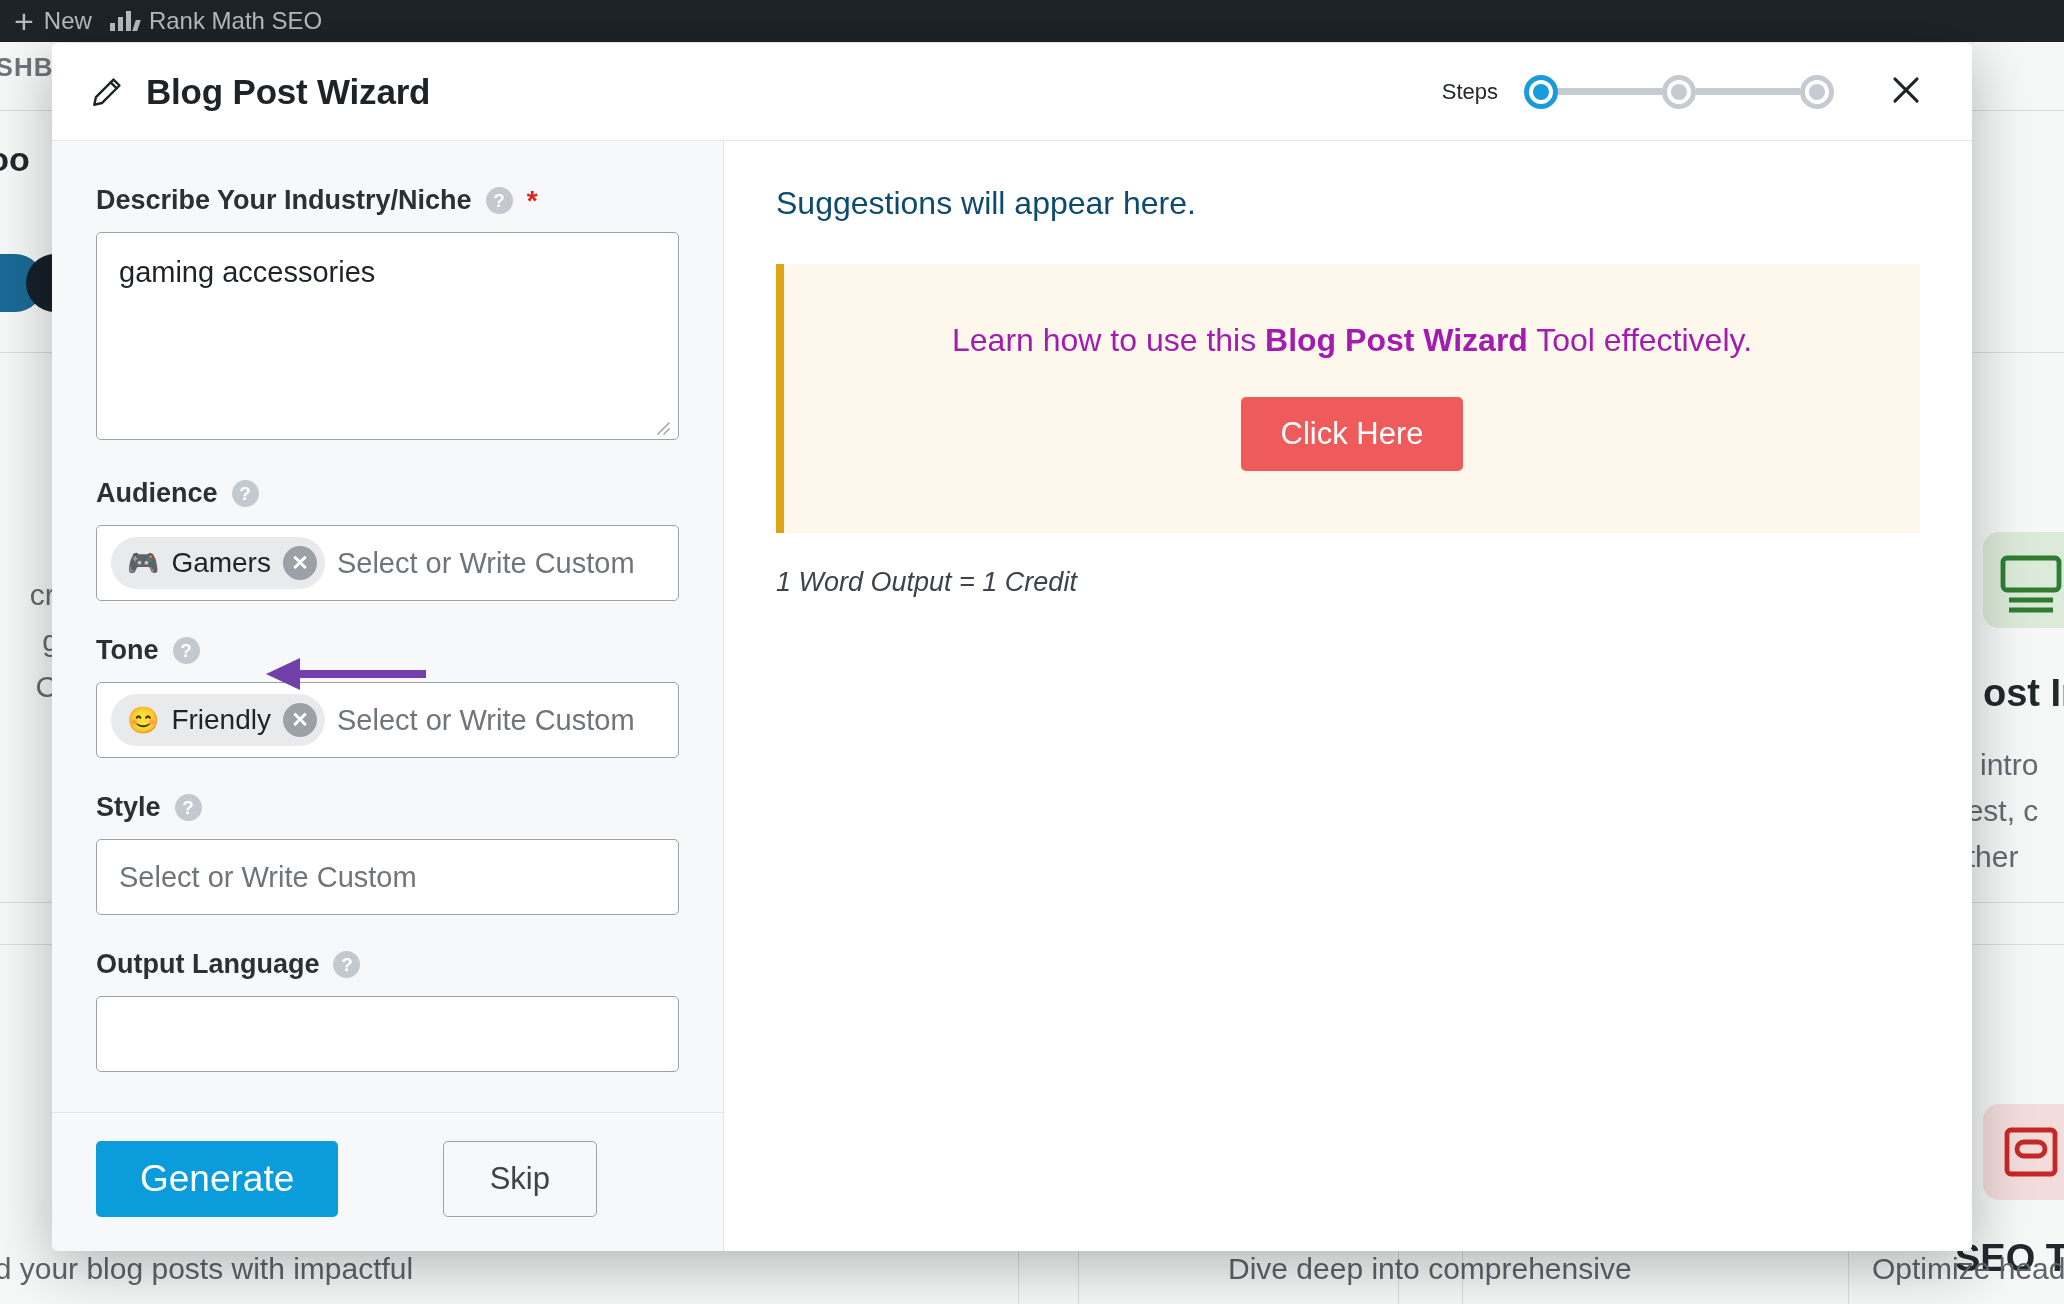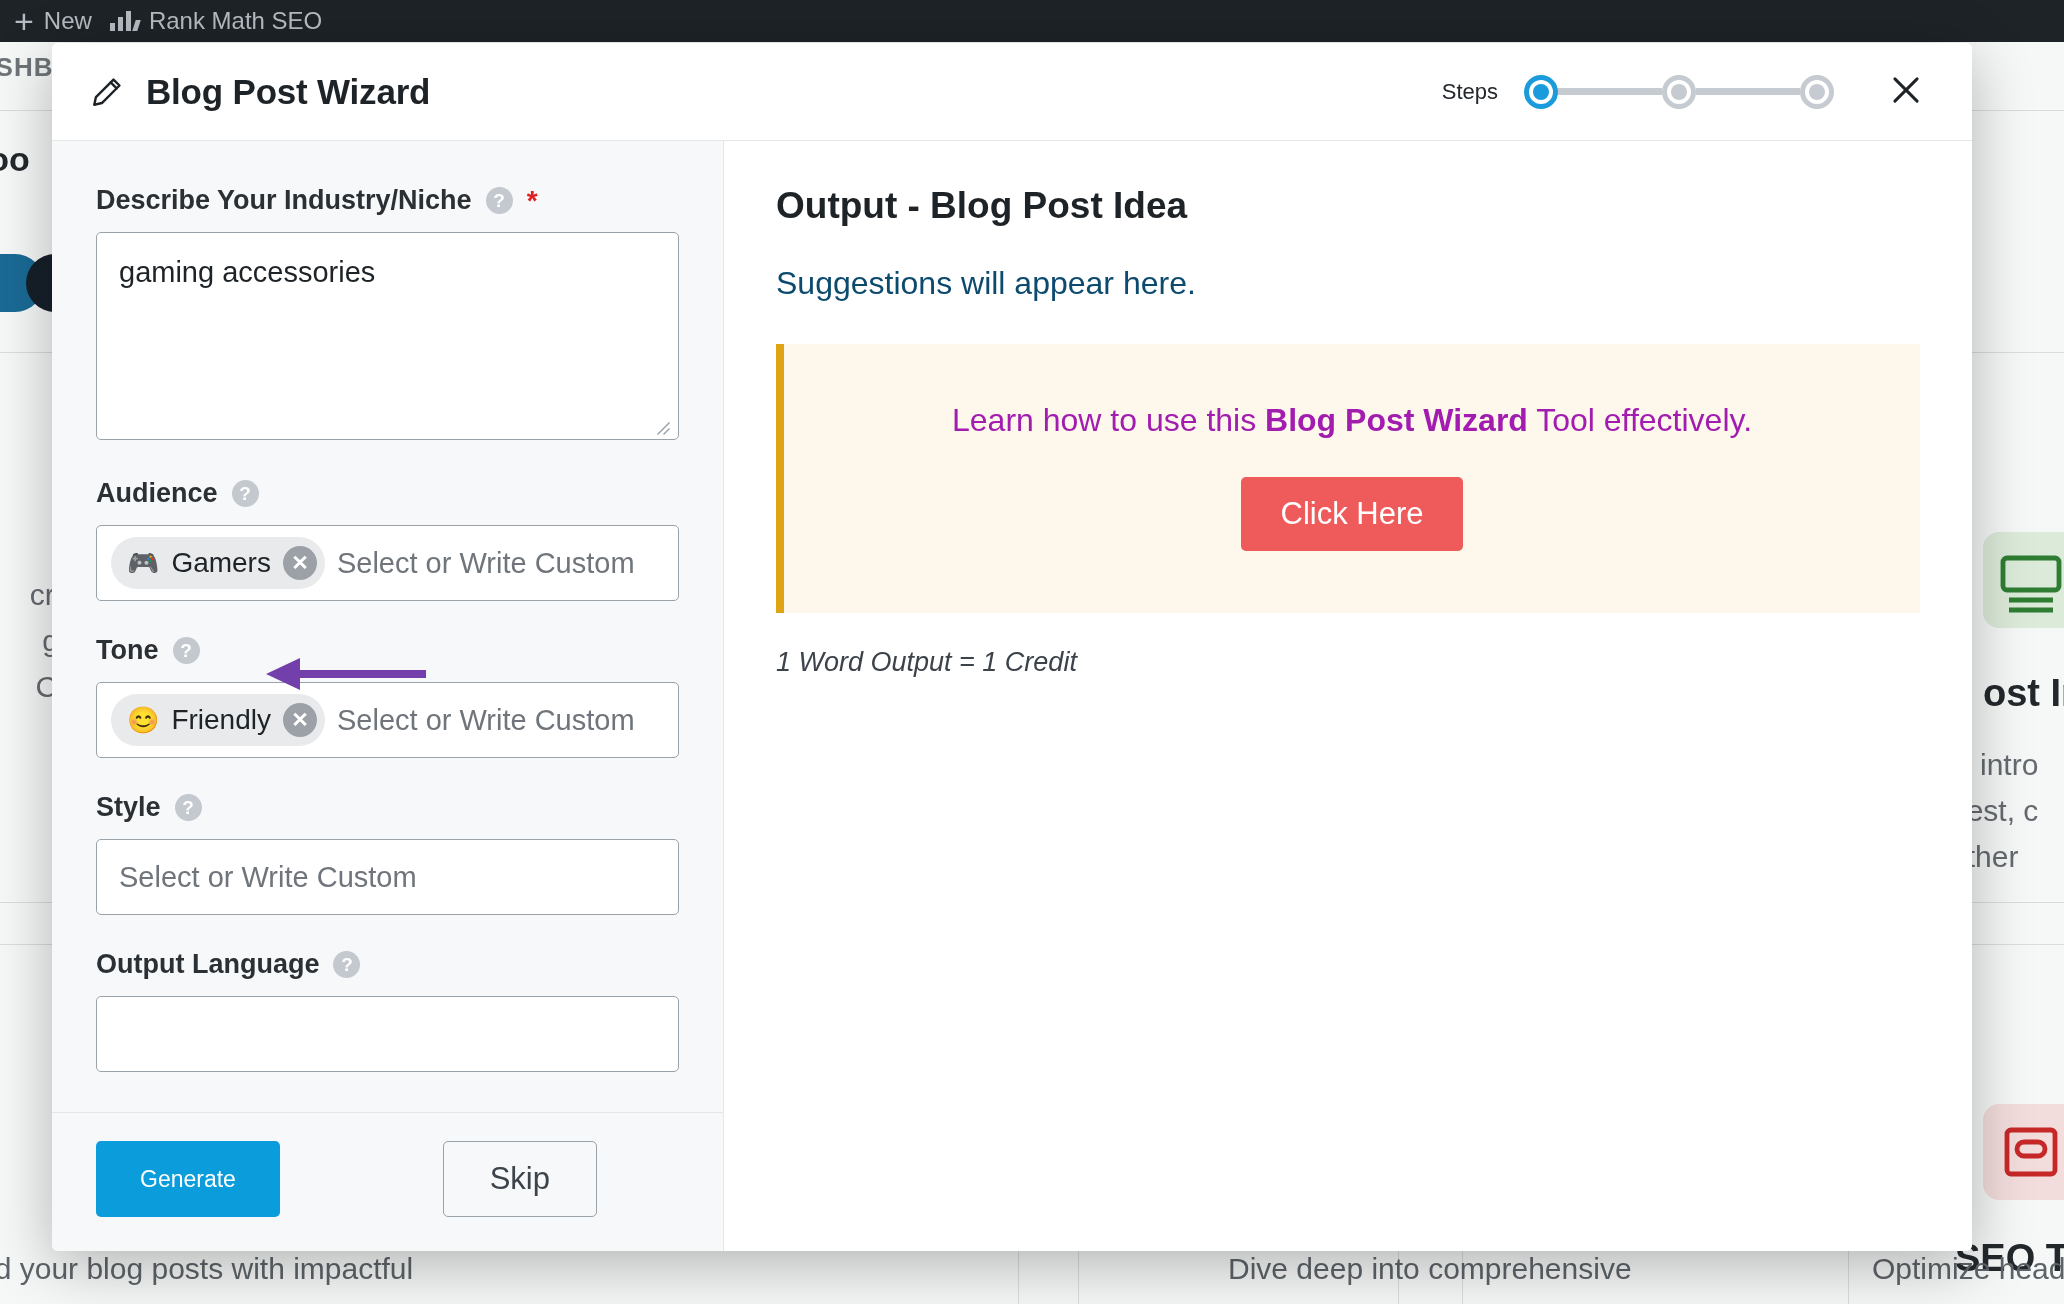--- a/index.html
+++ b/index.html
@@ -232,21 +232,21 @@
     flex: 0 0 auto;
     background: #f7f8f9;
     border-top: 1px solid #e4e6e8;
     padding: 28px 44px 34px 44px;
     display: flex; align-items: center;
   }
   #generate-button {
     background: #0b9ddb; color: #ffffff;
     border: none; border-radius: 5px;
     height: 76px; padding: 6px 44px;
-    font-size: 23px;
+    font-size: 37px;
     font-family: "Liberation Sans", sans-serif;
     cursor: pointer;
   }
   .footer-gap { flex: 1; }
   #skip-button {
     background: #f7f8f9; color: #3c434a;
     border: 1px solid #9aa2a9; border-radius: 5px;
     height: 76px; padding: 0 46px;
     font-size: 31px;
     font-family: "Liberation Sans", sans-serif;
@@ -497,21 +497,20 @@
       </div>
 
       <div id="form-footer">
         <button id="generate-button">Generate</button>
         <span class="footer-gap"></span>
         <button id="skip-button">Skip</button>
       </div>
     </div>
 
     <div id="output-pane">
-      <div id="output-title">Output - Blog Post Idea</div>
       <div id="output-subtitle">Suggestions will appear here.</div>
 
       <div id="notice-box">
         <div id="notice-text">
           <span>Learn how to use this </span><b>Blog Post Wizard</b><span> Tool effectively.</span>
         </div>
         <button id="notice-button">Click Here</button>
       </div>
 
       <div id="credit-note">1 Word Output = 1 Credit</div>

